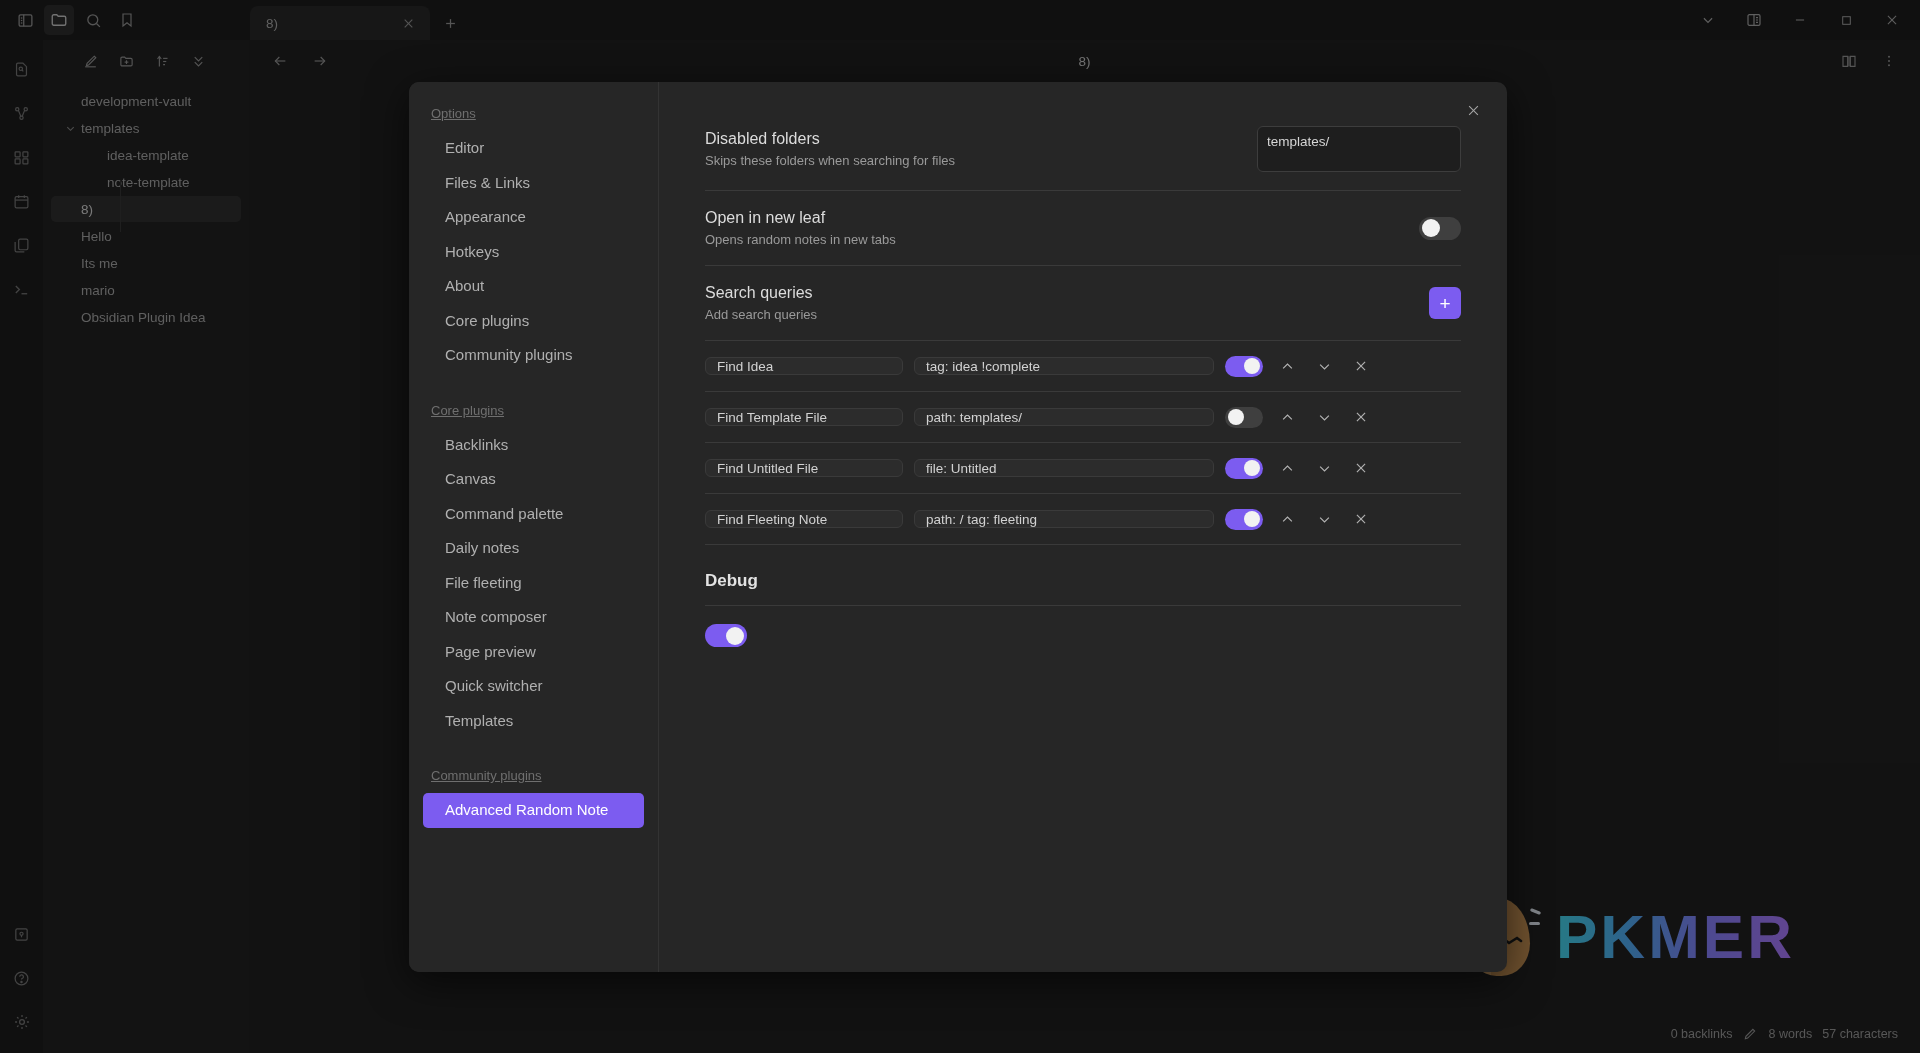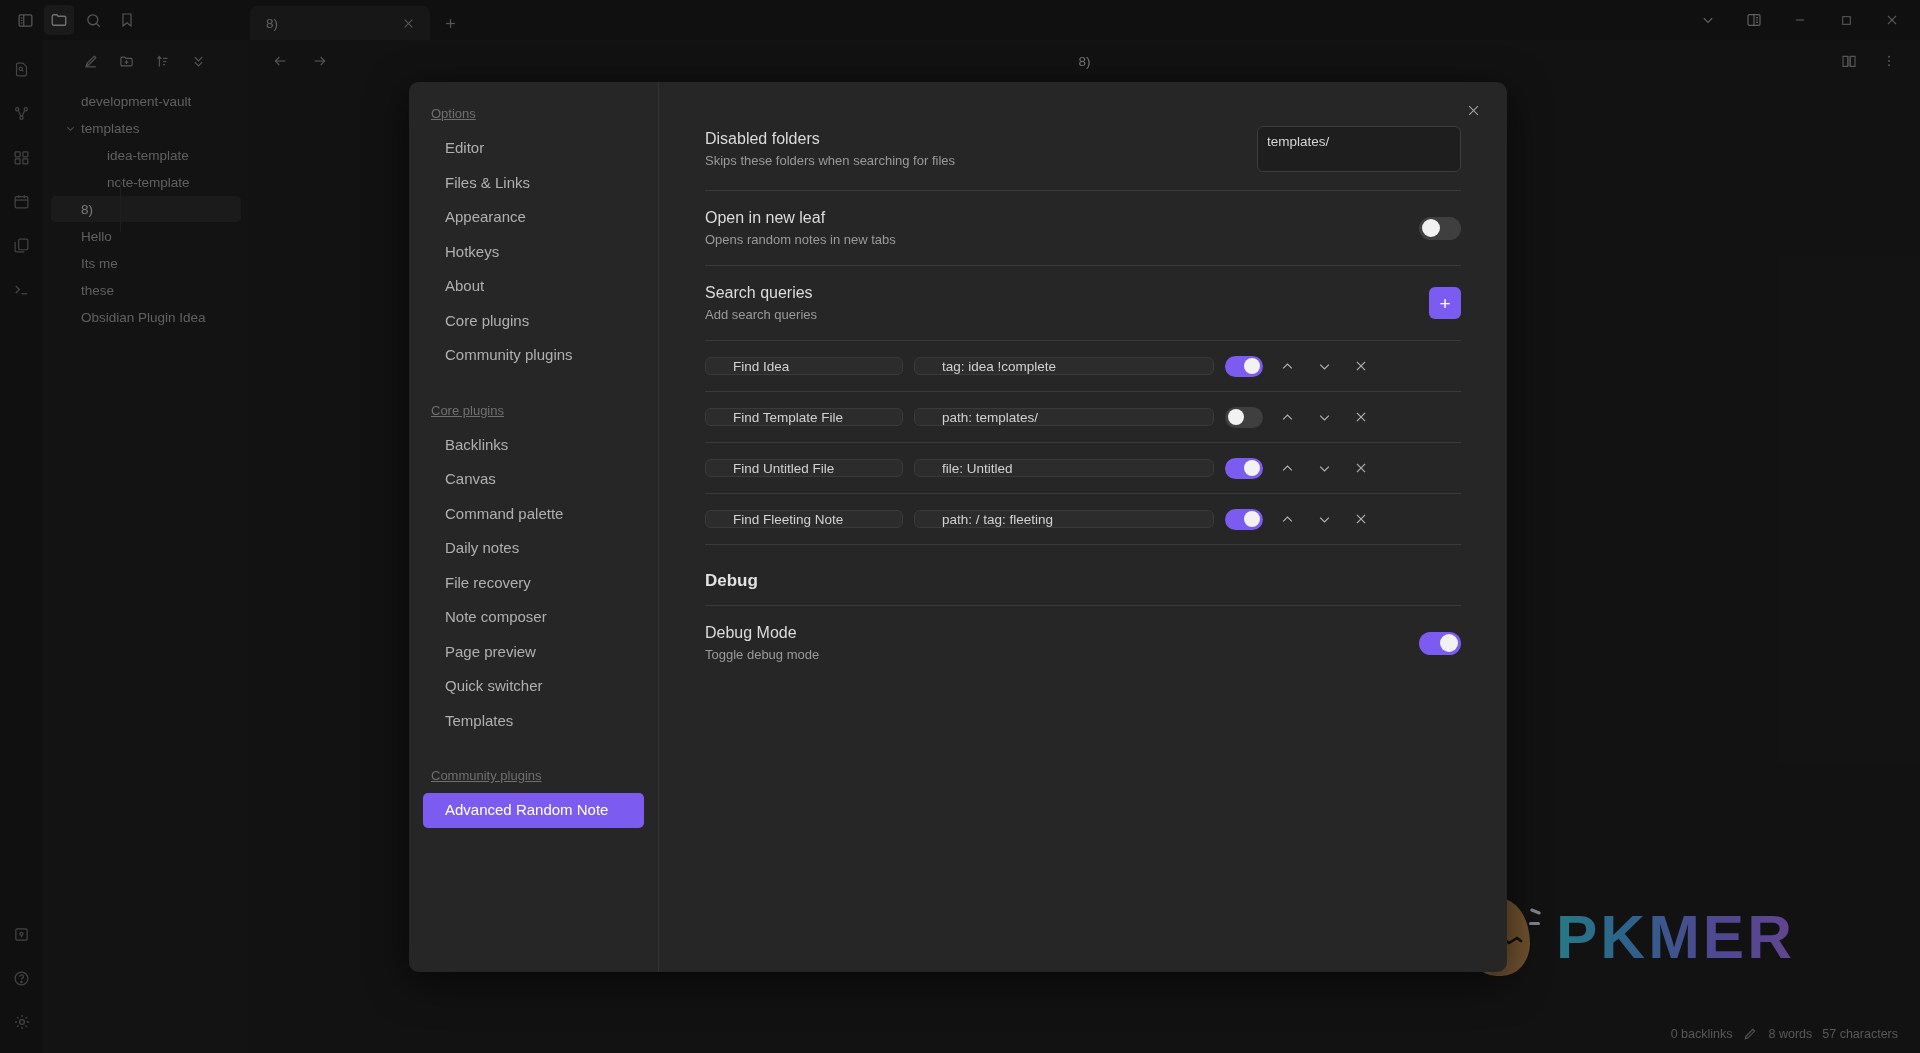--- a/index.html
+++ b/index.html
@@ -200,21 +200,21 @@
     font-size: 19px; line-height: 1; border: none; flex-shrink: 0;
   }
 
   .query-row {
     display: flex; align-items: center; gap: 11px;
     padding: 12px 0; border-bottom: 1px solid #3a3a3a;
   }
   .query-row:last-of-type { border-bottom: none; }
   .q-input {
     background: #2c2c2c; border: 1px solid #3a3a3a; border-radius: 6px;
-    color: #d2d2d2; font-size: 13.5px; padding: 8px 27px;
+    color: #d2d2d2; font-size: 13.5px; padding: 8px 11px;
     font-family: "Liberation Sans", sans-serif; height: 14px;
   }
   .q-name { width: 198px; flex-shrink: 0; }
   .q-value { width: 300px; flex-shrink: 0; }
   .q-btn {
     width: 26px; height: 26px; display: flex; align-items: center;
     justify-content: center; color: #b3b3b3; flex-shrink: 0;
   }
 
   .section-head {
@@ -427,21 +427,21 @@
     <div class="tree-item selected">
       <span>8)</span>
     </div>
     <div class="tree-item">
       <span>Hello</span>
     </div>
     <div class="tree-item">
       <span>Its me</span>
     </div>
     <div class="tree-item">
-      <span>these</span>
+      <span>mario</span>
     </div>
     <div class="tree-item">
       <span>Obsidian Plugin Idea</span>
     </div>
   </div>
 </div>
 
 <div class="editor">
   <div class="editor-header">
     <div class="nav-arrows">
@@ -517,21 +517,21 @@
     <div class="nav-item">Core plugins</div>
     <div class="nav-item">Community plugins</div>
 
     <div class="nav-gap"></div>
 
     <div class="nav-group-title">Core plugins</div>
     <div class="nav-item">Backlinks</div>
     <div class="nav-item">Canvas</div>
     <div class="nav-item">Command palette</div>
     <div class="nav-item">Daily notes</div>
-    <div class="nav-item">File recovery</div>
+    <div class="nav-item">File fleeting</div>
     <div class="nav-item">Note composer</div>
     <div class="nav-item">Page preview</div>
     <div class="nav-item">Quick switcher</div>
     <div class="nav-item">Templates</div>
 
     <div class="nav-gap"></div>
 
     <div class="nav-group-title">Community plugins</div>
     <div class="nav-item active">Advanced Random Note</div>
   </div>
@@ -662,22 +662,18 @@
         <svg width="14" height="14" viewBox="0 0 24 24" fill="none" stroke="currentColor" stroke-width="1.9">
             <line x1="5" y1="5" x2="19" y2="19"></line>
             <line x1="19" y1="5" x2="5" y2="19"></line>
           </svg>
       </div>
     </div>
 
     <div class="section-head">Debug</div>
 
     <div class="setting-row no-border">
-      <div class="setting-info">
-        <div class="setting-name">Debug Mode</div>
-        <div class="setting-desc">Toggle debug mode</div>
-      </div>
       <div class="toggle on">
         <div class="knob"></div>
       </div>
     </div>
   </div>
 </div>
 
 </body></html>

